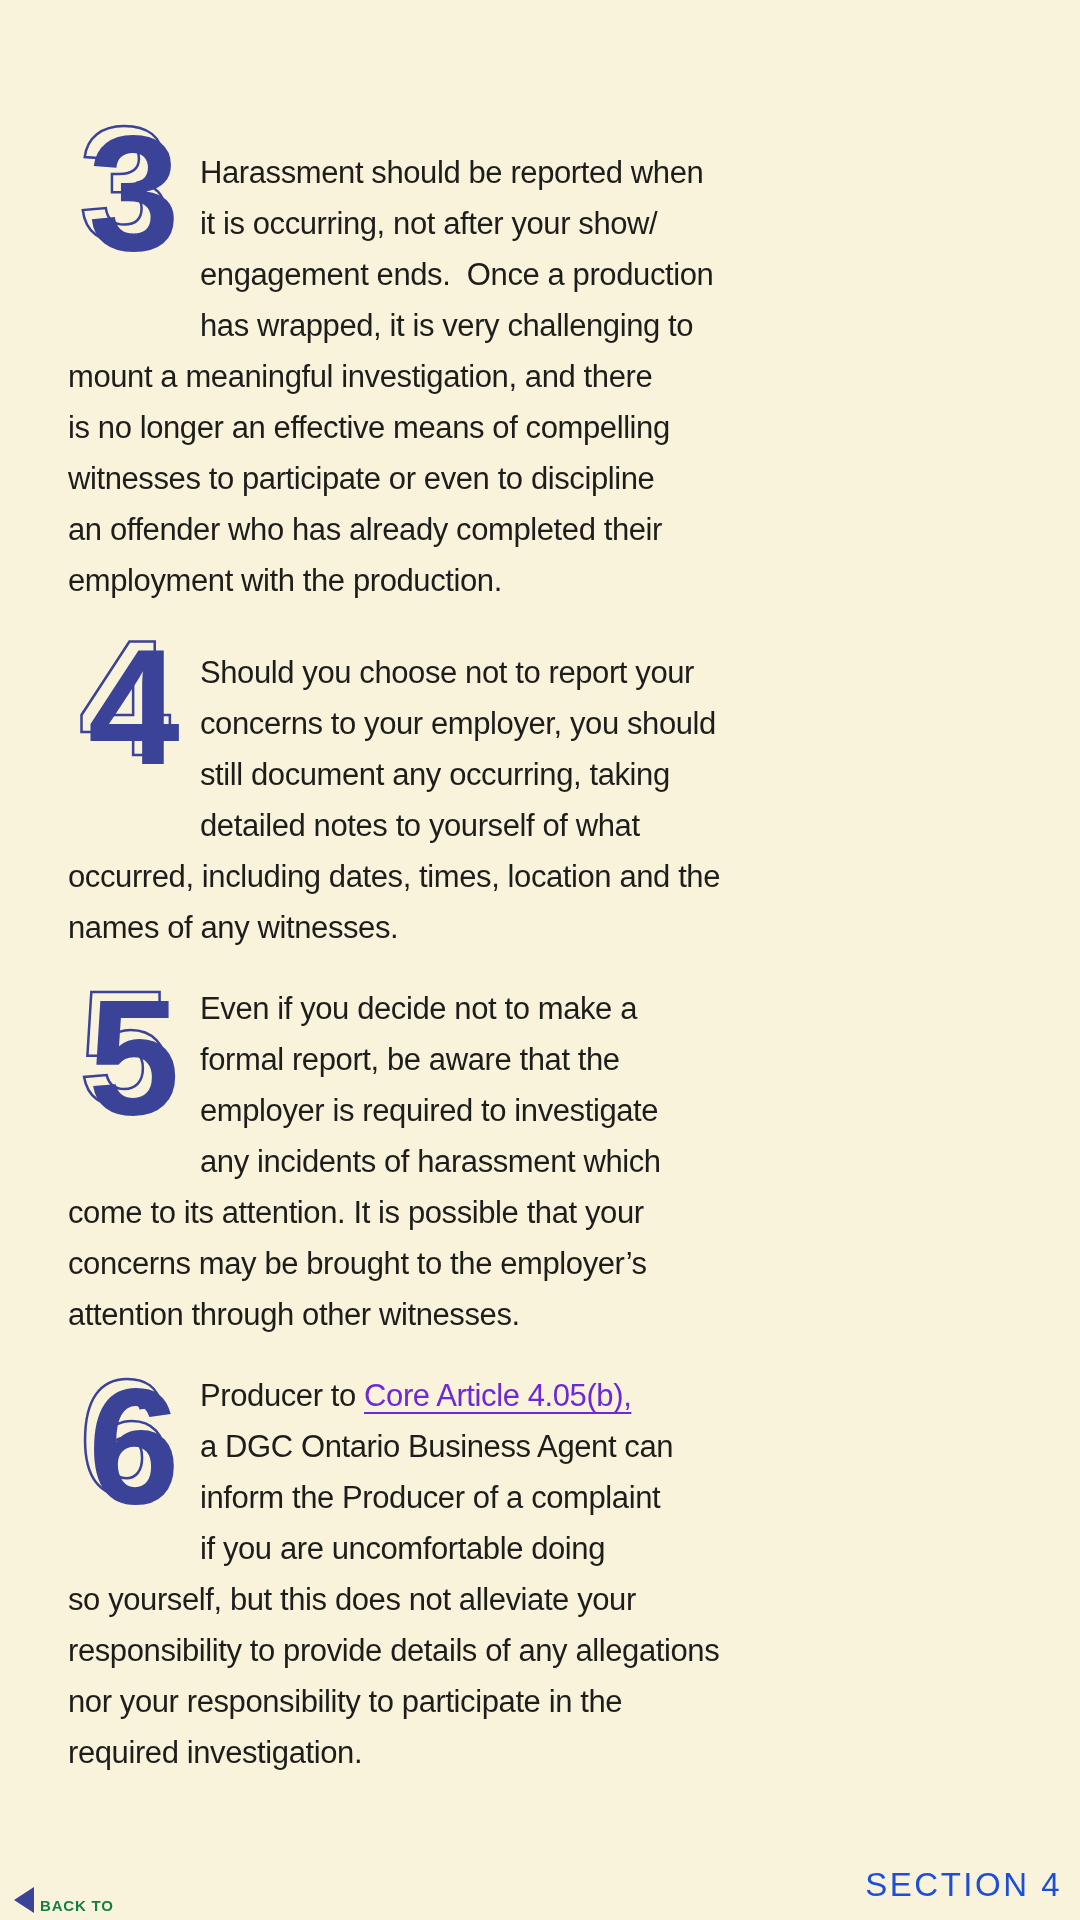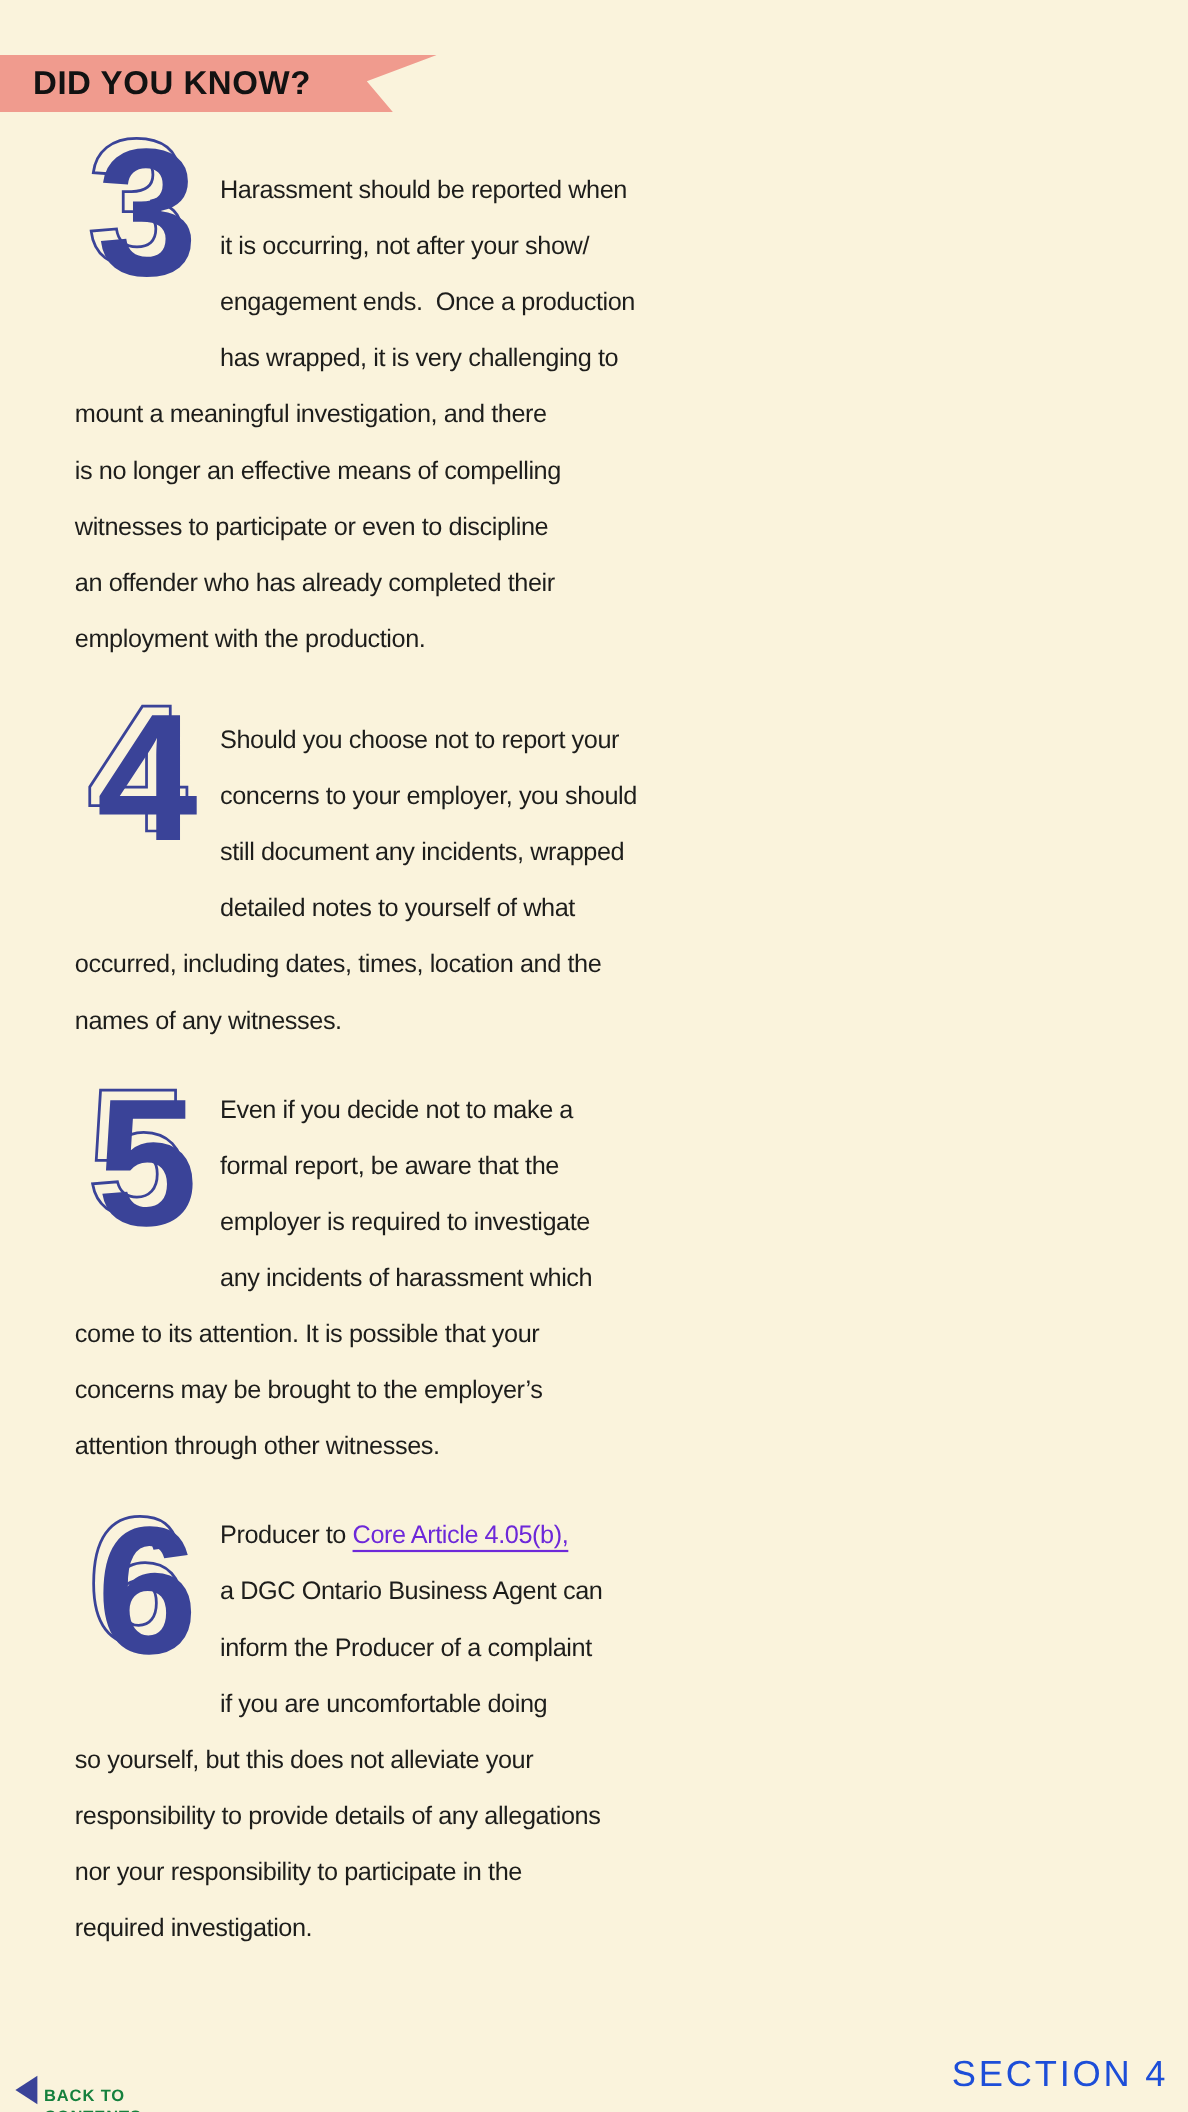--- a/index.html
+++ b/index.html
@@ -69,21 +69,21 @@
     -webkit-text-stroke: 2.5px #3A4398;
     transform: translate(-9px, -9px);
   }
   .item:nth-of-type(1) .numeral { top: -36px; }
   .item:nth-of-type(2) .numeral { top: -22px; }
   .item:nth-of-type(3) .numeral { top: -8px; }
   .item:nth-of-type(4) .numeral { top: -6px; }
 
   .item-text {
     margin: 0;
-    font-size: 23px;
+    font-size: 31px;
     line-height: 51px;
     letter-spacing: -0.4px;
     white-space: pre-wrap;
     color: #1D1D1B;
   }
   .core-link {
     color: #6d28d9;
     text-decoration: underline;
     text-decoration-thickness: 2px;
     text-underline-offset: 6px;
@@ -123,23 +123,20 @@
     font-weight: 400;
     letter-spacing: 2.5px;
     color: #1d4ed8;
   }
 </style>
 </head>
 <body>
 
 <div class="page">
 
-  <div class="banner">
-    <span class="banner-label">DID YOU KNOW?</span>
-  </div>
 
   <div class="content">
 
     <div class="item">
       <div class="numeral-box">
         <span class="numeral numeral-outline">3</span>
         <span class="numeral numeral-fill">3</span>
       </div>
       <p class="item-text">Harassment should be reported when
 it is occurring, not after your show/
@@ -152,21 +149,21 @@
 employment with the production.</p>
     </div>
 
     <div class="item">
       <div class="numeral-box">
         <span class="numeral numeral-outline">4</span>
         <span class="numeral numeral-fill">4</span>
       </div>
       <p class="item-text">Should you choose not to report your
 concerns to your employer, you should
-still document any incidents, wrapped
+still document any occurring, taking
 detailed notes to yourself of what
 occurred, including dates, times, location and the
 names of any witnesses.</p>
     </div>
 
     <div class="item">
       <div class="numeral-box">
         <span class="numeral numeral-outline">5</span>
         <span class="numeral numeral-fill">5</span>
       </div>

